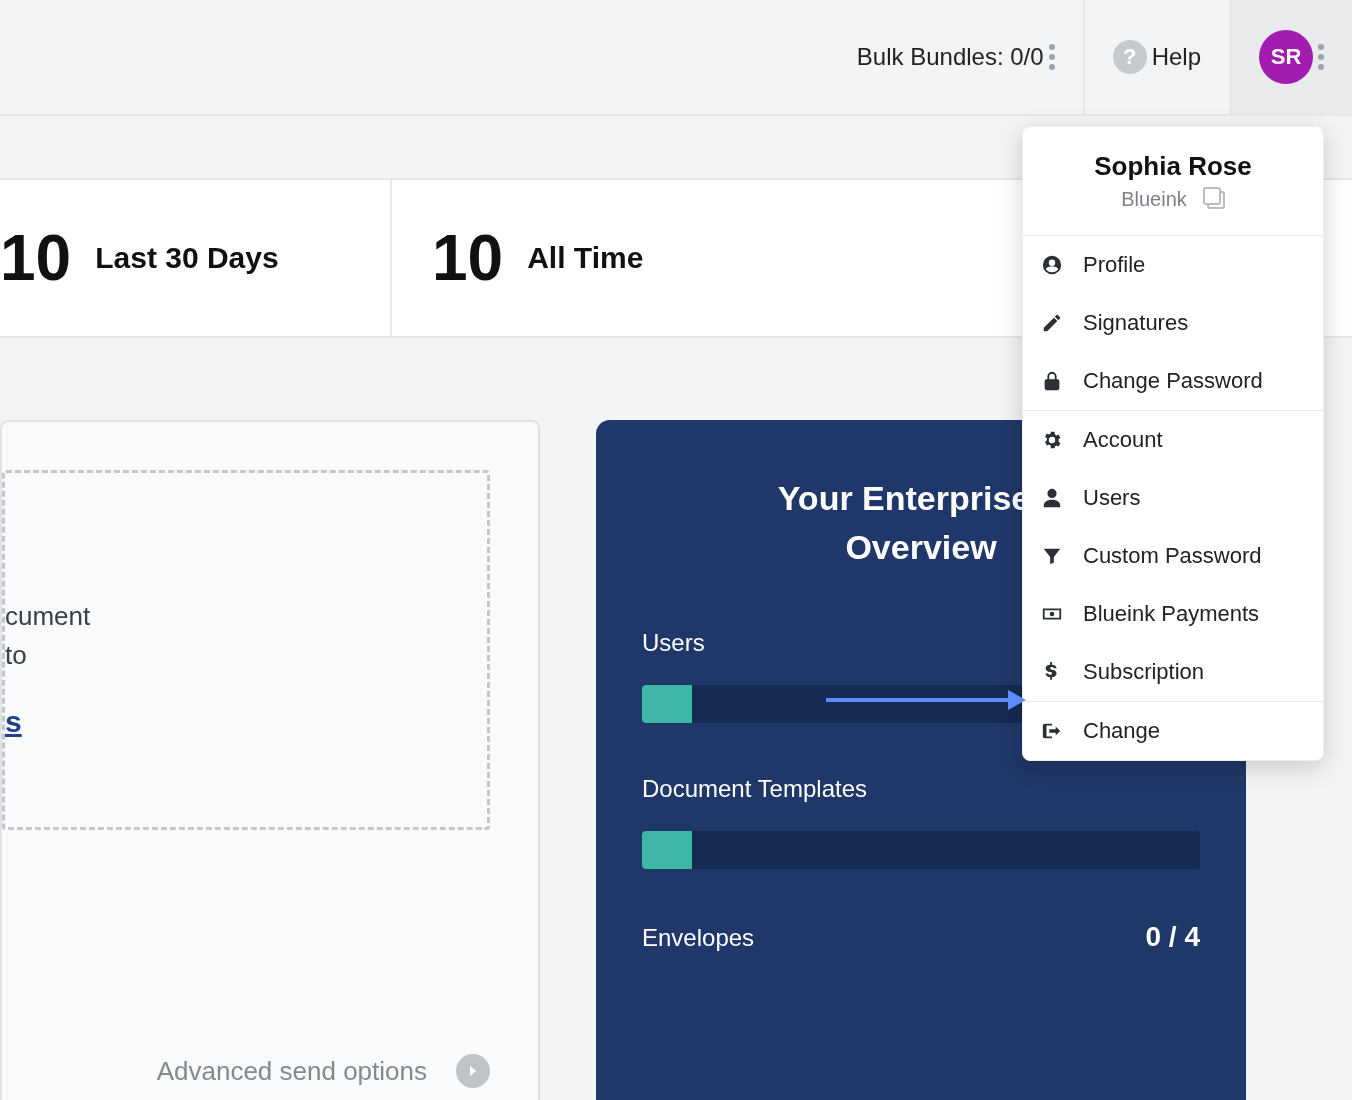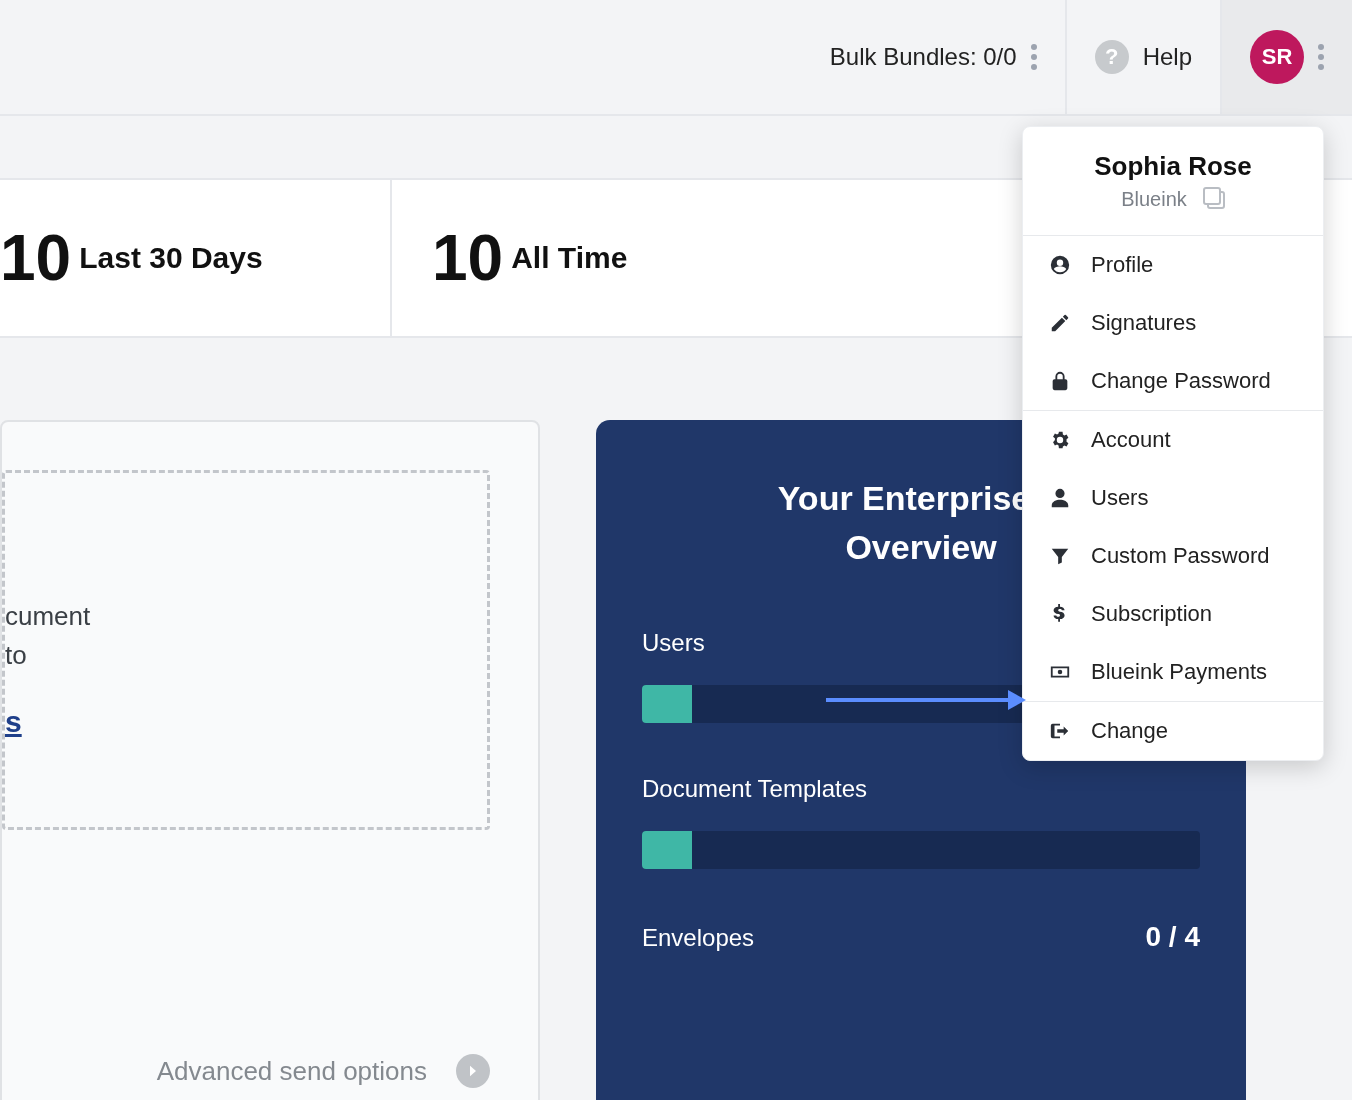--- a/index.html
+++ b/index.html
@@ -18,21 +18,21 @@
     height: 116px;
     border-bottom: 2px solid #e5e7eb;
     display: flex;
     justify-content: flex-end;
     align-items: center;
     background: #f3f4f6;
   }
   .topbar-item {
     display: flex;
     align-items: center;
-    gap: 14px;
+    gap: 5px;
     padding: 0 28px;
     height: 100%;
     font-size: 24px;
     color: #222;
   }
   .topbar-item.cell {
     border-left: 2px solid #e5e7eb;
   }
   .topbar-item.user {
     background: #e9eaec;
@@ -47,39 +47,39 @@
     width: 6px; height: 6px; border-radius: 50%; background: #9ca3af;
   }
   .help-icon {
     width: 34px; height: 34px; border-radius: 50%;
     background: #c7cacd; color: #fff;
     display: flex; align-items: center; justify-content: center;
     font-weight: 700; font-size: 22px;
   }
   .avatar {
     width: 54px; height: 54px; border-radius: 50%;
-    background: #be185d; color: #fff;
+    background: #a21caf; color: #fff;
     display: flex; align-items: center; justify-content: center;
     font-weight: 700; font-size: 22px;
   }
 
   
   .stat-strip {
     background: #fff;
     border-top: 2px solid #e5e7eb;
     border-bottom: 2px solid #e5e7eb;
     margin-top: 62px;
     height: 160px;
     display: flex;
     align-items: center;
   }
   .stat-cell {
     display: flex;
     align-items: center;
-    gap: 8px;
+    gap: 24px;
     padding: 0 40px;
     height: 100%;
   }
   .stat-cell + .stat-cell { border-left: 2px solid #e5e7eb; }
   .stat-cell.first { padding-left: 0; }
   .stat-value {
     font-size: 64px;
     font-weight: 700;
     color: #111;
   }
@@ -218,21 +218,21 @@
     position: relative;
   }
   .copy-icon::before {
     content: ""; position: absolute; top: -6px; left: -6px;
     width: 14px; height: 14px; border: 2px solid #b9bdc3; border-radius: 3px;
     background: #fff;
   }
   .menu hr { border: none; border-top: 1px solid #e7e9ec; }
   .menu-item {
     display: flex; align-items: center; gap: 18px;
-    padding: 16px 24px;
+    padding: 16px 16px;
     font-size: 22px;
     color: #222;
     cursor: pointer;
   }
   .mi-icon {
     width: 26px; display: flex; justify-content: center; color: #2b2f36;
   }
   .mi-icon svg { width: 22px; height: 22px; fill: #2b2f36; }
 
   
@@ -403,32 +403,32 @@
     <span class="mi-icon">
       <svg viewBox="0 0 24 24">
           <path d="M3 4h18l-7 9v6l-4 2v-8L3 4z"></path>
         </svg>
     </span>
     <span>Custom Password</span>
   </div>
   <div class="menu-item">
     <span class="mi-icon">
       <svg viewBox="0 0 24 24">
+          <path d="M2 6h20v12H2V6zm2 2v8h16V8H4zm8 1.5A2.5 2.5 0 119.5 12 2.5 2.5 0 0112 9.5z"></path>
+        </svg>
+    </span>
+    <span>Blueink Payments</span>
+  </div>
+  <div class="menu-item">
+    <span class="mi-icon">
+      <svg viewBox="0 0 24 24">
           <path d="M12 1v3c2.8 0 5 1.8 5 4h-3c0-1-1-1.5-2-1.5s-2 .5-2 1.5 1 1.5 2 1.5c2.8 0 5 1.8 5 4s-2.2 4-5 4v3h-2v-3c-2.8 0-5-1.8-5-4h3c0 1 1 1.5 2 1.5s2-.5 2-1.5-1-1.5-2-1.5c-2.8 0-5-1.8-5-4s2.2-4 5-4V1h2z"></path>
         </svg>
     </span>
     <span>Subscription</span>
-  </div>
-  <div class="menu-item">
-    <span class="mi-icon">
-      <svg viewBox="0 0 24 24">
-          <path d="M2 6h20v12H2V6zm2 2v8h16V8H4zm8 1.5A2.5 2.5 0 119.5 12 2.5 2.5 0 0112 9.5z"></path>
-        </svg>
-    </span>
-    <span>Blueink Payments</span>
   </div>
   <hr>
   <div class="menu-item">
     <span class="mi-icon">
       <svg viewBox="0 0 24 24">
           <path d="M16 17l5-5-5-5v3H9v4h7v3zM4 4h8v2H6v12h6v2H4a2 2 0 01-2-2V6a2 2 0 012-2z"></path>
         </svg>
     </span>
     <span>Change</span>
   </div>

